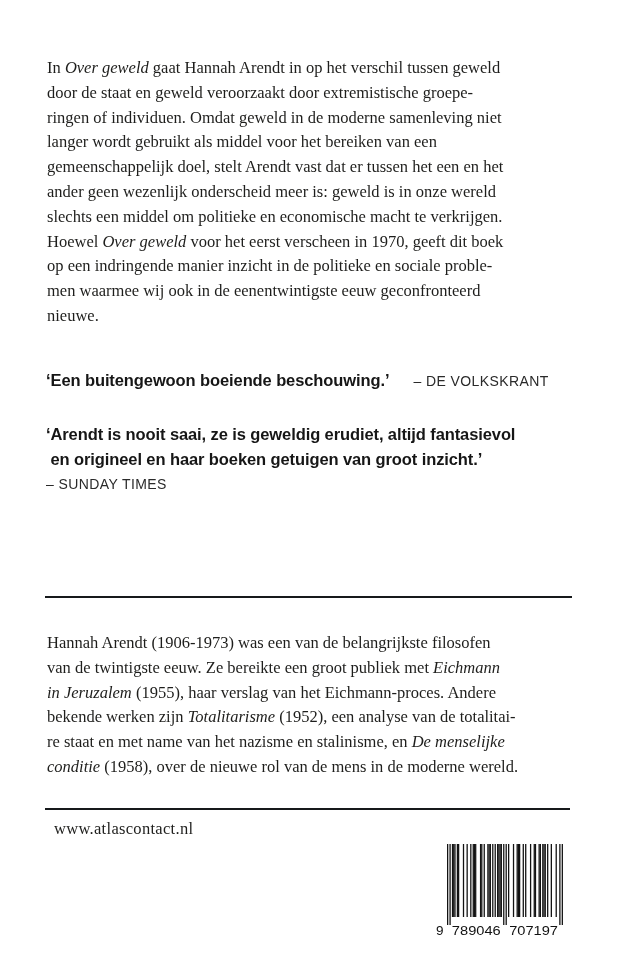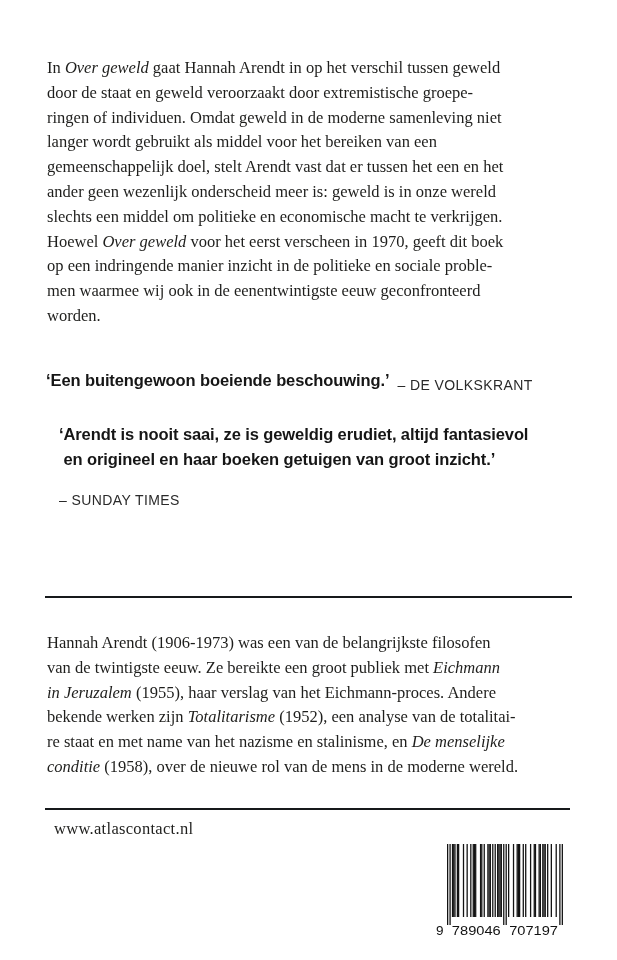--- a/index.html
+++ b/index.html
@@ -30,21 +30,21 @@
     letter-spacing:-0.1px;
   }
   .quote-source{
     font-family:"Liberation Sans", sans-serif;
     font-weight:400;
     font-size:14px;
     color:#2a2a2a;
     letter-spacing:0.4px;
     white-space:pre;
   }
-  .quote1-row{display:flex;align-items:flex-end;gap:8px;}
+  .quote1-row{display:flex;align-items:center;gap:24px;}
   .divider{background:#16191b;height:2px;}
   .website{
     font-family:"Liberation Serif", serif;
     font-size:16.5px;
     color:#1e1e1c;
     letter-spacing:0.3px;
   }
   .barcode-wrap{width:130px;height:94px;}
 </style>
 </head>
@@ -55,31 +55,31 @@
   <div class="abs serif-block" style="left:47px; top:56px;"><span>In </span><span class="em">Over geweld</span><span> gaat Hannah Arendt in op het verschil tussen geweld
 door de staat en geweld veroorzaakt door extremistische groepe-
 ringen of individuen. Omdat geweld in de moderne samenleving niet
 langer wordt gebruikt als middel voor het bereiken van een
 gemeenschappelijk doel, stelt Arendt vast dat er tussen het een en het
 ander geen wezenlijk onderscheid meer is: geweld is in onze wereld
 slechts een middel om politieke en economische macht te verkrijgen.
 Hoewel </span><span class="em">Over geweld</span><span> voor het eerst verscheen in 1970, geeft dit boek
 op een indringende manier inzicht in de politieke en sociale proble-
 men waarmee wij ook in de eenentwintigste eeuw geconfronteerd
-worden.</span></div>
+nieuwe.</span></div>
 
   <div class="abs quote1-row" style="left:46px; top:368px;">
     <span class="quote-text">‘Een buitengewoon boeiende beschouwing.’</span>
     <span class="quote-source">– DE VOLKSKRANT</span>
   </div>
 
-  <div class="abs" style="left:59px; top:422px;">
+  <div class="abs" style="left:46px; top:422px;">
     <div class="quote-text">‘Arendt is nooit saai, ze is geweldig erudiet, altijd fantasievol
  en origineel en haar boeken getuigen van groot inzicht.’</div>
-    <div class="quote-source" style="margin-top:20px;">– SUNDAY TIMES</div>
+    <div class="quote-source" style="margin-top:4px;">– SUNDAY TIMES</div>
   </div>
 
   <div class="abs divider" style="left:45px; top:596px; width:527px;"></div>
 
   <div class="abs serif-block" style="left:47px; top:631px;"><span>Hannah Arendt (1906-1973) was een van de belangrijkste filosofen
 van de twintigste eeuw. Ze bereikte een groot publiek met </span><span class="em">Eichmann
 in Jeruzalem</span><span> (1955), haar verslag van het Eichmann-proces. Andere
 bekende werken zijn </span><span class="em">Totalitarisme</span><span> (1952), een analyse van de totalitai-
 re staat en met name van het nazisme en stalinisme, en </span><span class="em">De menselijke
 conditie</span><span> (1958), over de nieuwe rol van de mens in de moderne wereld.</span></div>

